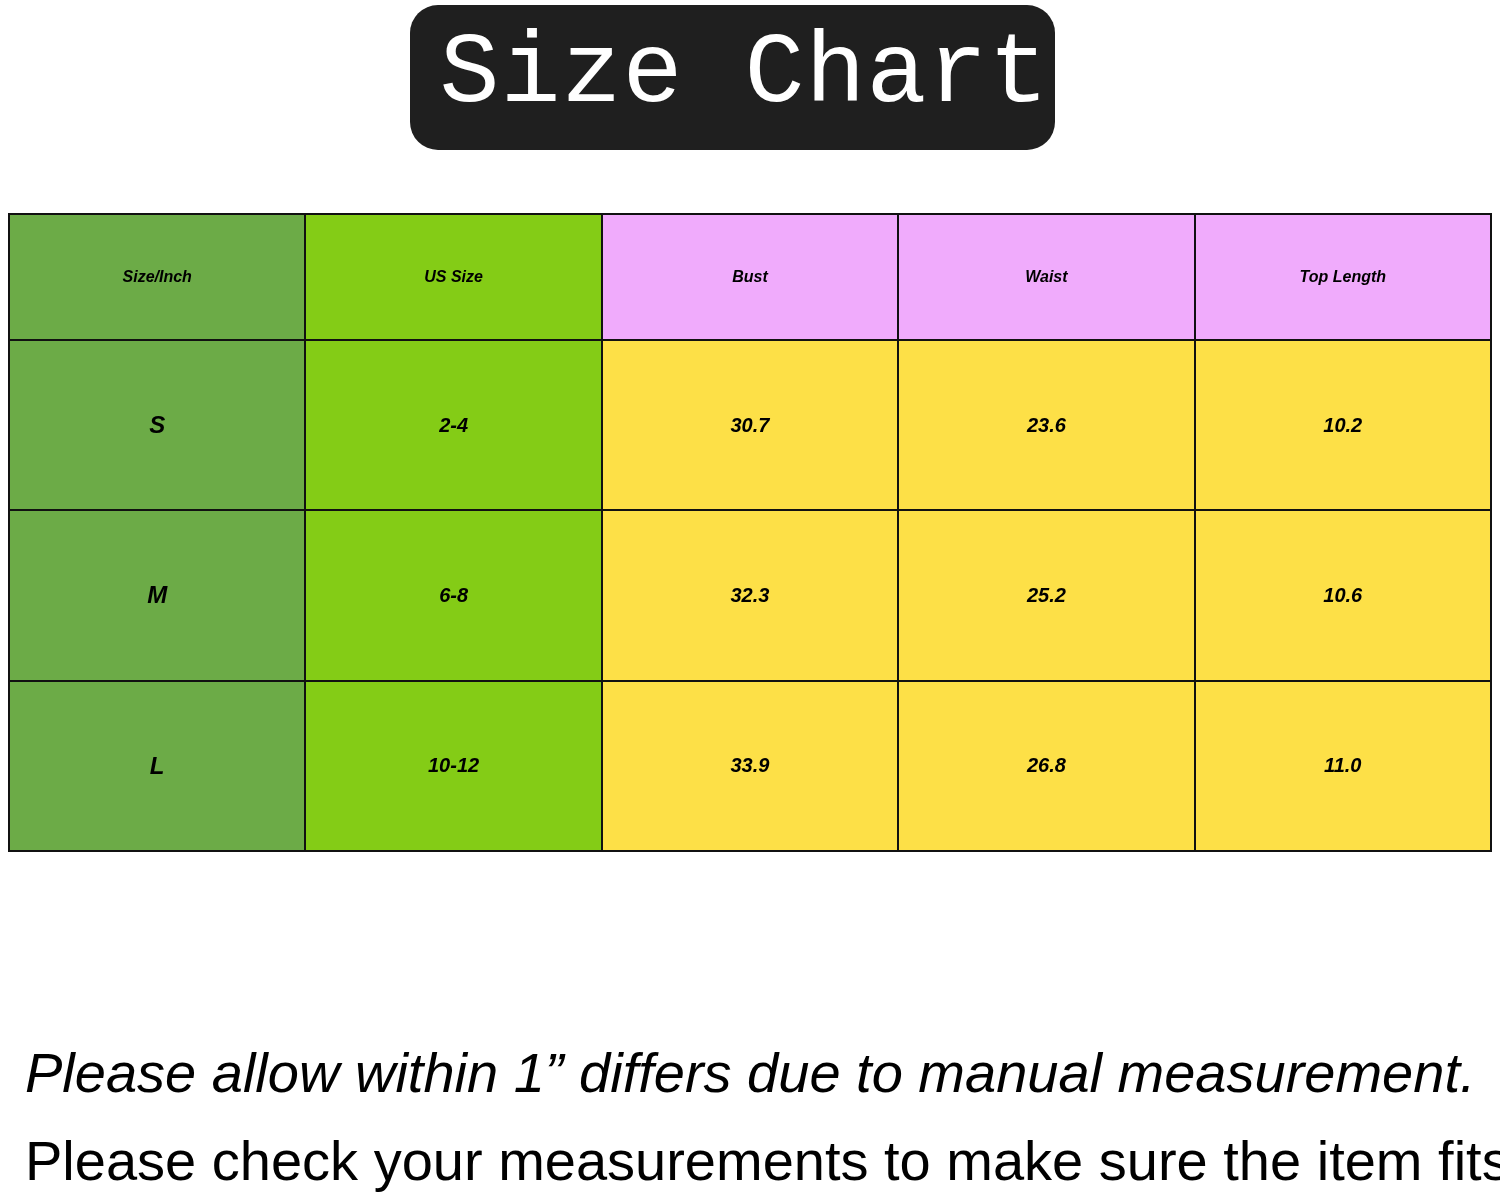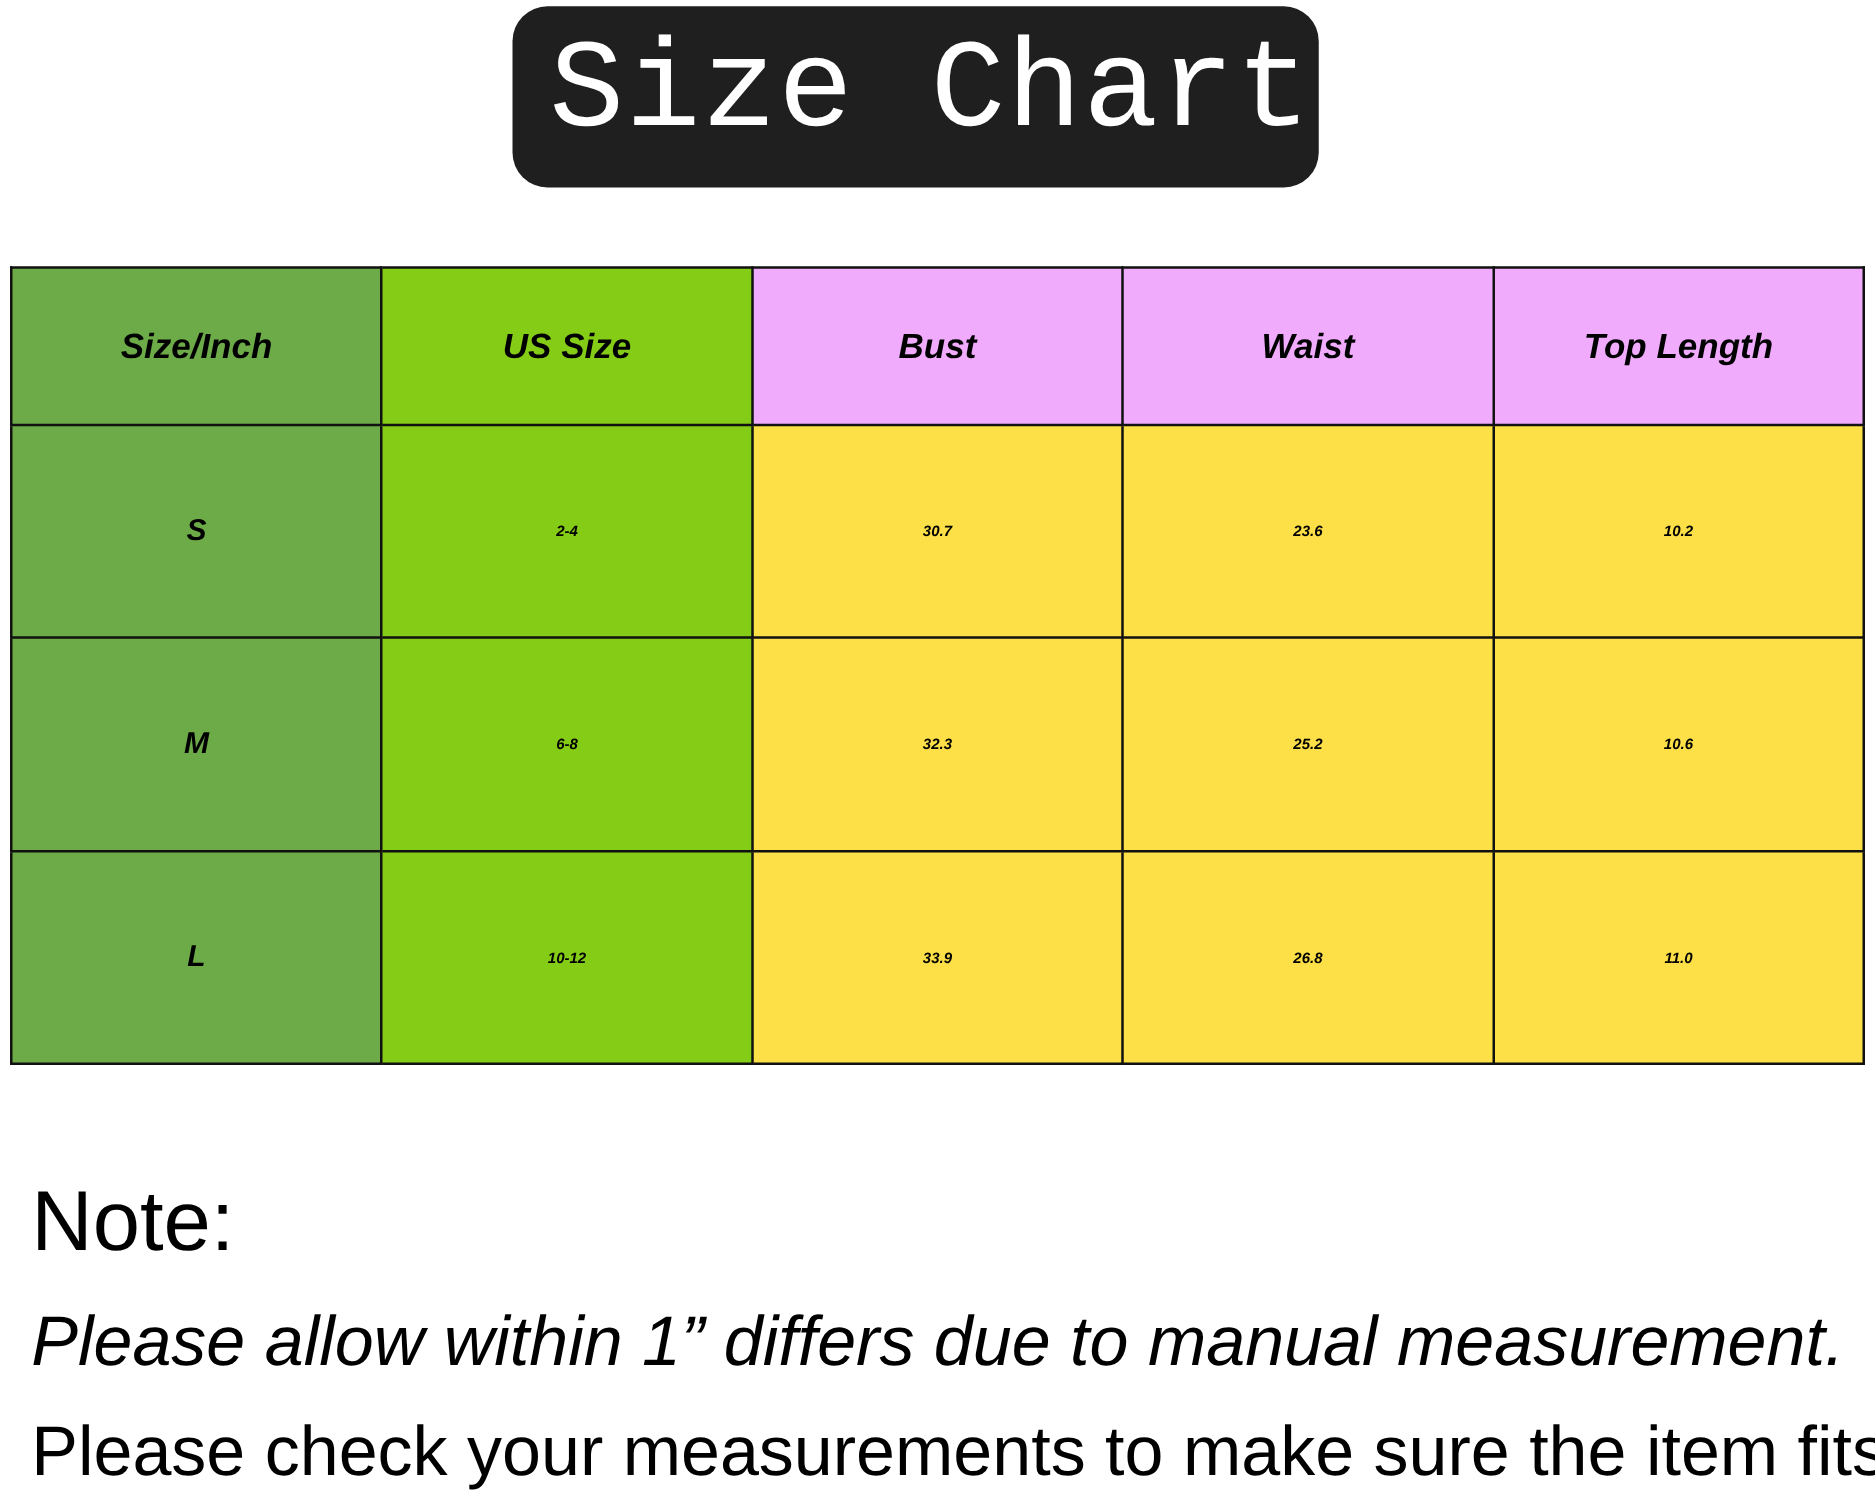--- a/index.html
+++ b/index.html
@@ -24,22 +24,22 @@
     border-collapse: collapse; table-layout: fixed;
   }
   .size-table th, .size-table td {
     border: 2px solid #111111;
     text-align: center; vertical-align: middle;
     font-style: italic; font-weight: bold; color: #000000;
     width: 20%;
   }
   .size-table thead tr { height: 126px; }
   .size-table tbody tr { height: 128px; }
-  .size-table th { font-size: 28px; }
-  .size-table td { font-size: 12px; }
+  .size-table th { font-size: 16px; }
+  .size-table td { font-size: 20px; }
   .size-table td.row-label { font-size: 24px; }
   .bg-green  { background: #6cab47; }
   .bg-yellow { background: #84cc16; }
   .bg-blue   { background: #f0abfc; }
   .bg-white  { background: #fde047; }
 
   
   .note-heading {
     position: absolute; left: 25px; top: 938px;
     font-size: 68px; color: #000000; font-weight: normal;
@@ -90,17 +90,16 @@
       <tr>
         <td class="bg-green row-label">L</td>
         <td class="bg-yellow">10-12</td>
         <td class="bg-white">33.9</td>
         <td class="bg-white">26.8</td>
         <td class="bg-white">11.0</td>
       </tr>
     </tbody>
   </table>
 
-  <div class="note-heading">Note:</div>
   <div class="note-line1">Please allow within 1” differs due to manual measurement.</div>
   <div class="note-line2">Please check your measurements to make sure the item fits.</div>
 
 </div>
 
 </body></html>

